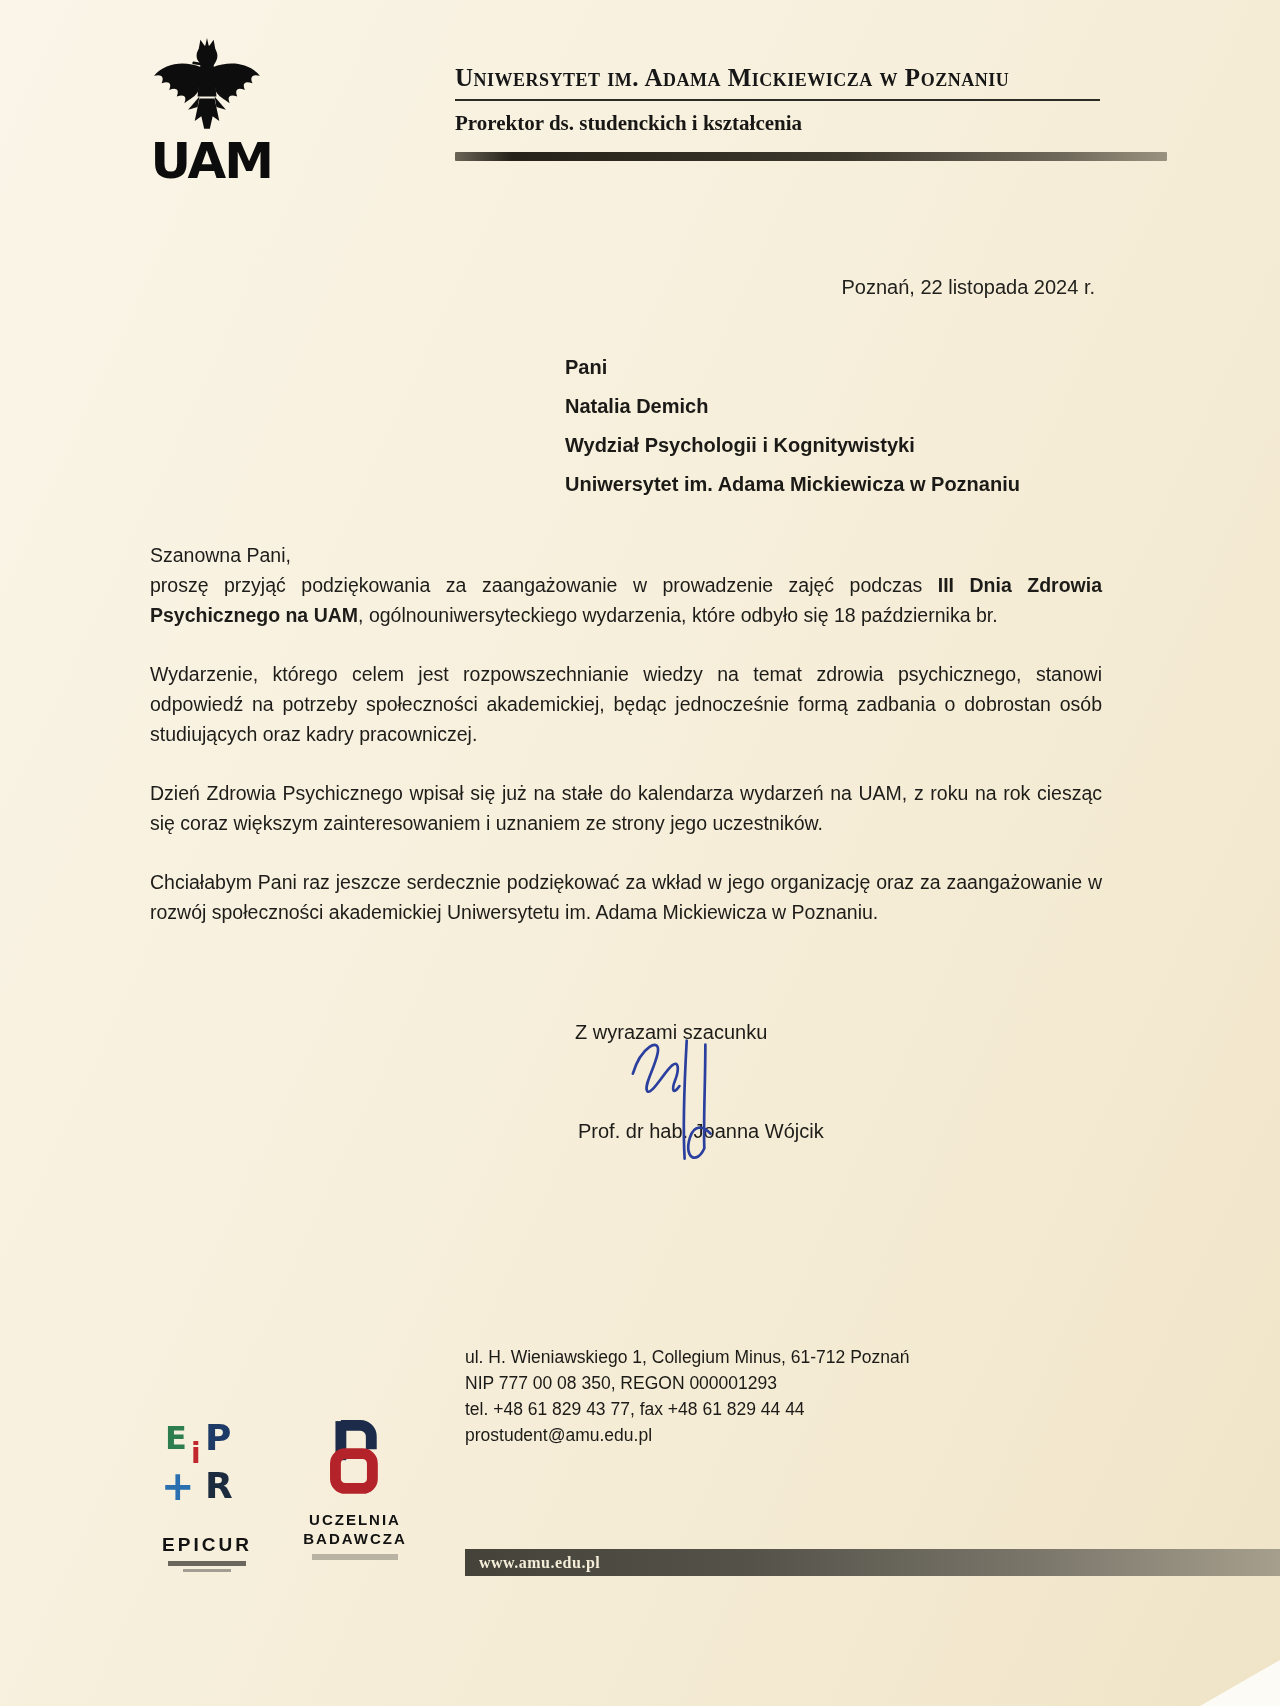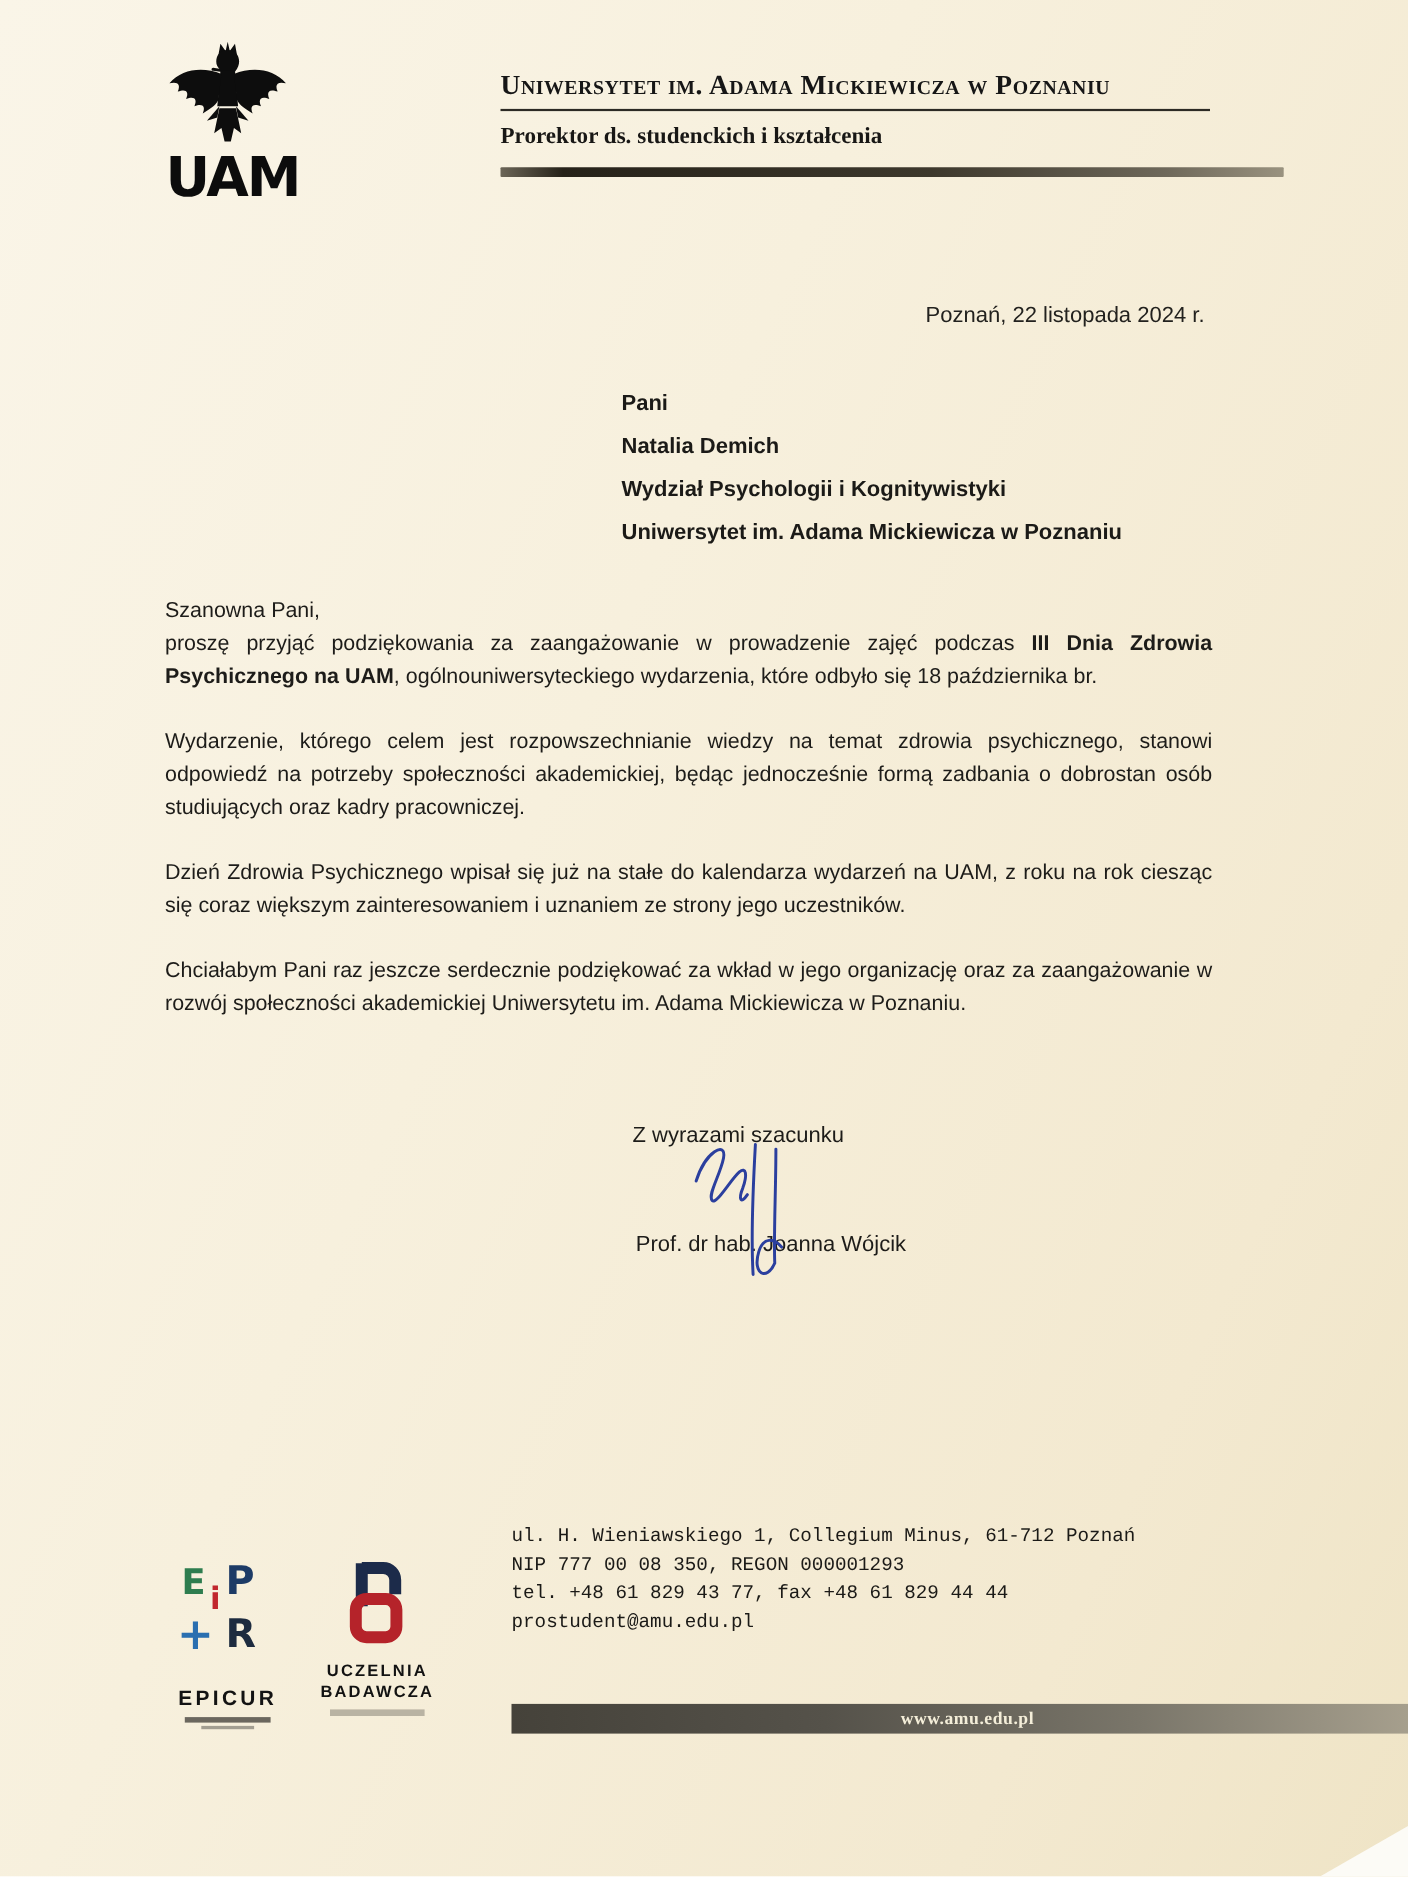--- a/index.html
+++ b/index.html
@@ -72,35 +72,35 @@
   .epicur-cluster span { position:absolute; line-height:1; }
   .g-e { left:8px;  top:2px;  font-size:32px; color:#2e7d4f; }
   .g-p { left:48px; top:0;    font-size:36px; color:#1d3b66; }
   .g-i { left:34px; top:20px; font-size:28px; color:#c1272d; }
   .g-plus { left:4px; top:46px; font-size:40px; color:#2a6fb0; }
   .g-r { left:48px; top:48px; font-size:36px; color:#1d2b3f; }
   .epicur-label { margin-top:10px; font-weight:bold; font-size:19px; letter-spacing:3px; color:#131313; }
   .epicur-sub { margin:5px auto 0; width:78px; height:5px; background:#3c3a34; opacity:.75; }
   .epicur-sub2 { margin:3px auto 0; width:48px; height:3px; background:#6b685f; opacity:.6; }
 
-  .ub { position:absolute; left:288px; top:1414px; width:110px; text-align:center; }
+  .ub { position:absolute; left:300px; top:1414px; width:110px; text-align:center; }
   .ub svg { display:block; margin:0 auto; }
   .ub-label { margin-top:8px; font-weight:bold; font-size:15px; letter-spacing:2px; line-height:19px; color:#121212; }
   .ub-sub { margin:6px auto 0; width:86px; height:6px; background:#b9b3a3; }
 
   .address {
-    position:absolute; left:465px; top:1384px;
-    font-family:Liberation Mono, monospace;
+    position:absolute; left:465px; top:1344px;
+    font-family:Liberation Sans, sans-serif;
     font-size:17.5px; line-height:26px; color:#1b1a17;
   }
 
   .webbar {
     position:absolute; left:465px; top:1549px; width:815px; height:27px;
     background:linear-gradient(to right,#45423a,#55524a 35%,#7a766a 70%,#a69f8d);
-    display:flex; align-items:center;justify-content:center;
+    display:flex; align-items:center;
   }
   .webbar-text {
     font-family:"Liberation Serif", serif; font-weight:bold;
     font-size:16px; color:#f4eed9; padding-left:14px; letter-spacing:0.5px;
   }
 
   .scan-corner {
     position:absolute; right:0; bottom:0; width:80px; height:46px;
     background:#fdfdfb; clip-path:polygon(100% 0, 100% 100%, 0 100%);
     opacity:.9;

